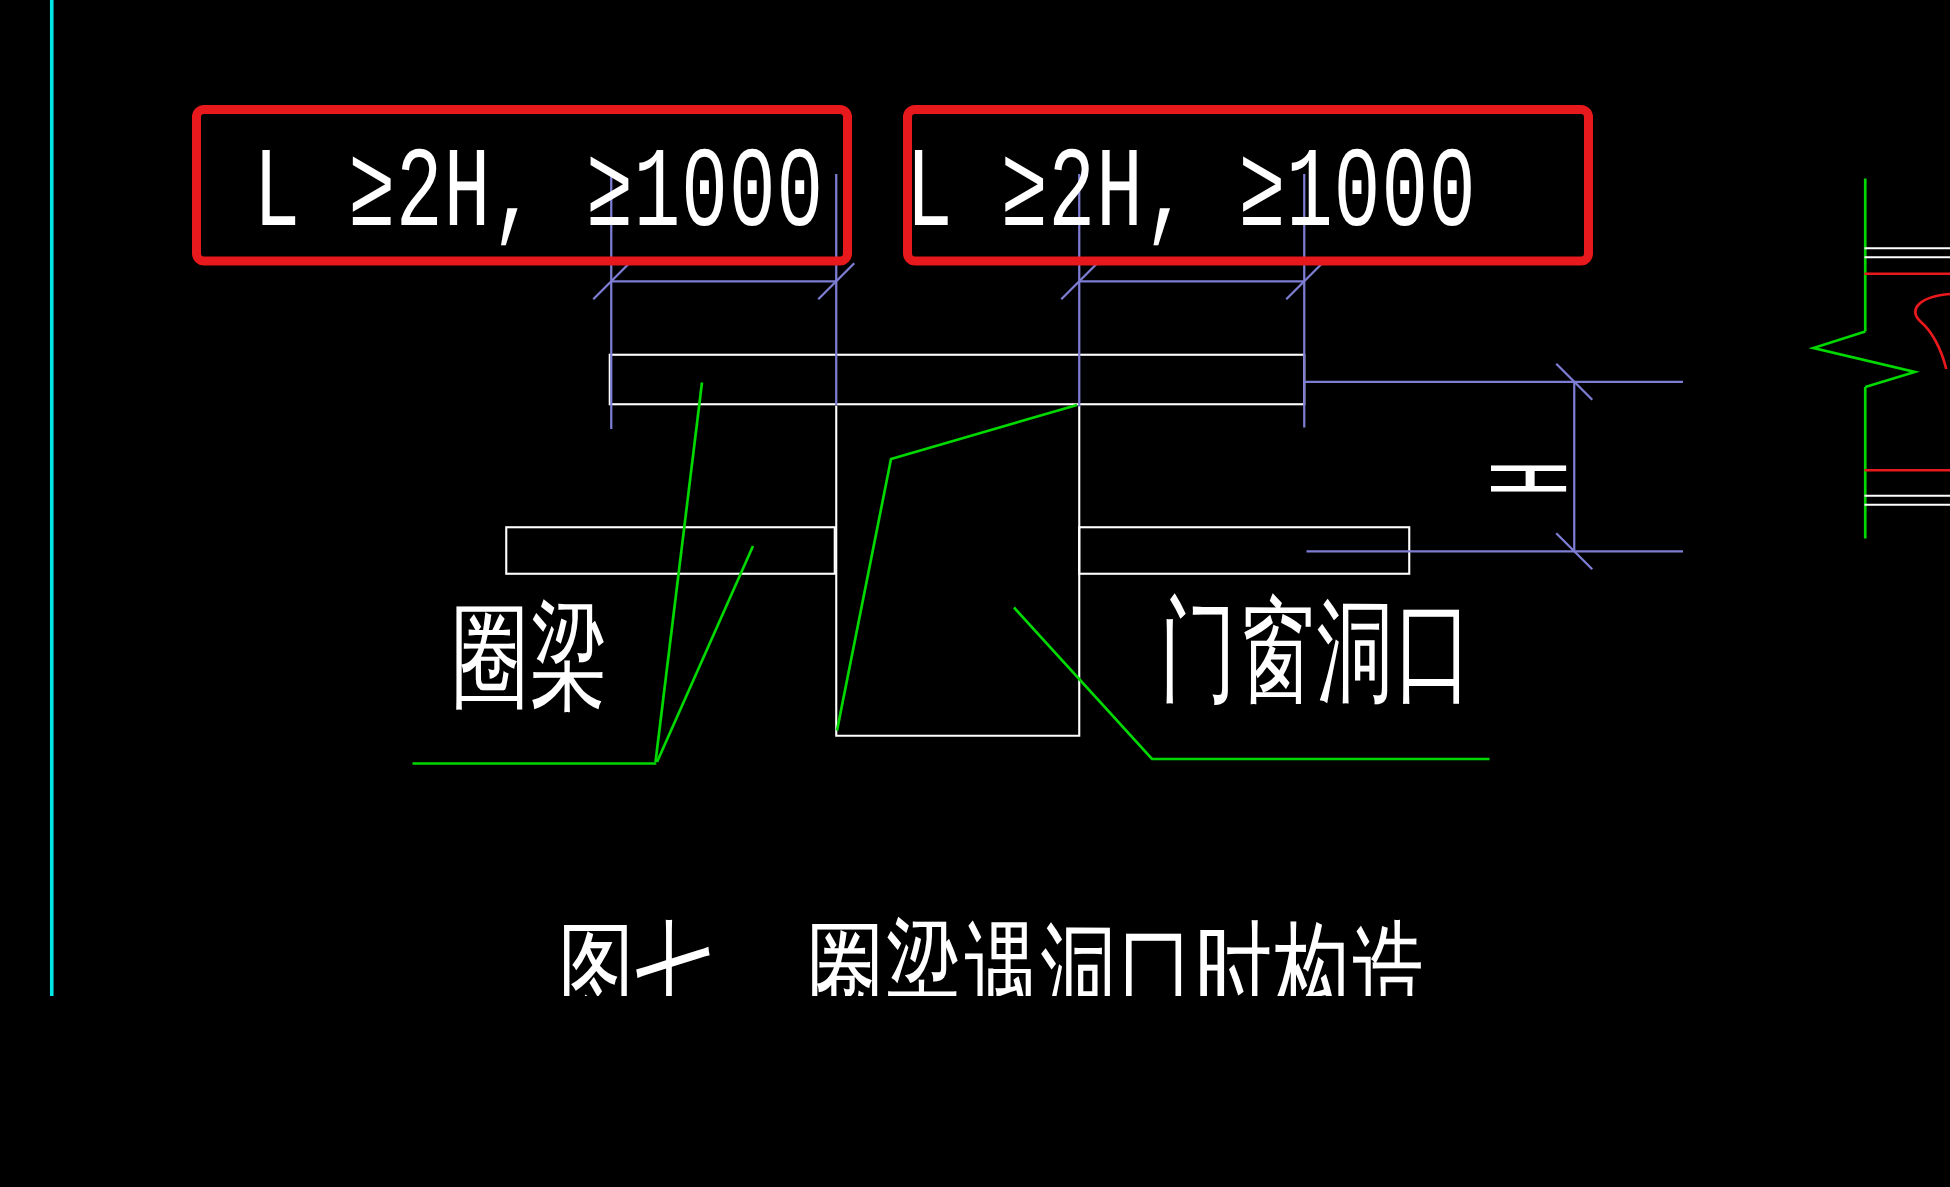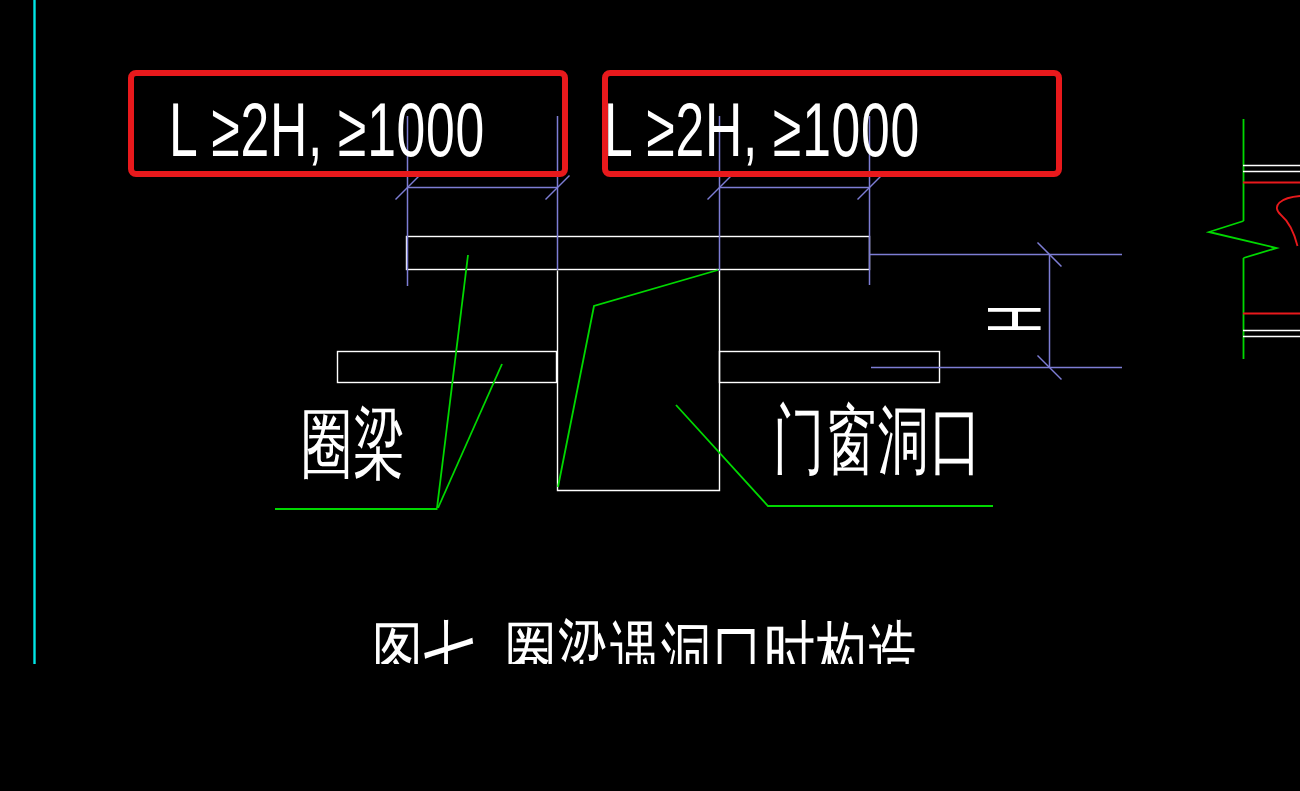--- a/index.html
+++ b/index.html
@@ -1,17 +1,17 @@
 <!DOCTYPE html>
 <html><head>
 <meta charset="utf-8">
 <style>
   html,body{margin:0;padding:0;background:#000;}
   #stage{position:relative;width:1300px;height:664px;background:#000;overflow:hidden;
-         font-family:Liberation Sans, sans-serif;}
+         font-family:Liberation Mono, monospace;}
   svg{position:absolute;left:0;top:0;}
   .cadtext{position:absolute;color:#ffffff;font-weight:100;white-space:pre;
            transform-origin:0 0;letter-spacing:1px;}
   .boxlabel{font-size:76px;line-height:76px;transform:scaleX(0.68);}
   .cjk{font-size:76px;line-height:84px;transform:scaleX(0.68);}
   .caption{font-size:78px;line-height:86px;transform:scaleX(0.655);}
   .hdim{font-size:76px;line-height:76px;width:62px;text-align:center;
         transform:rotate(90deg) scaleX(0.52);transform-origin:50% 50%;letter-spacing:0;}
 </style>
 </head>

